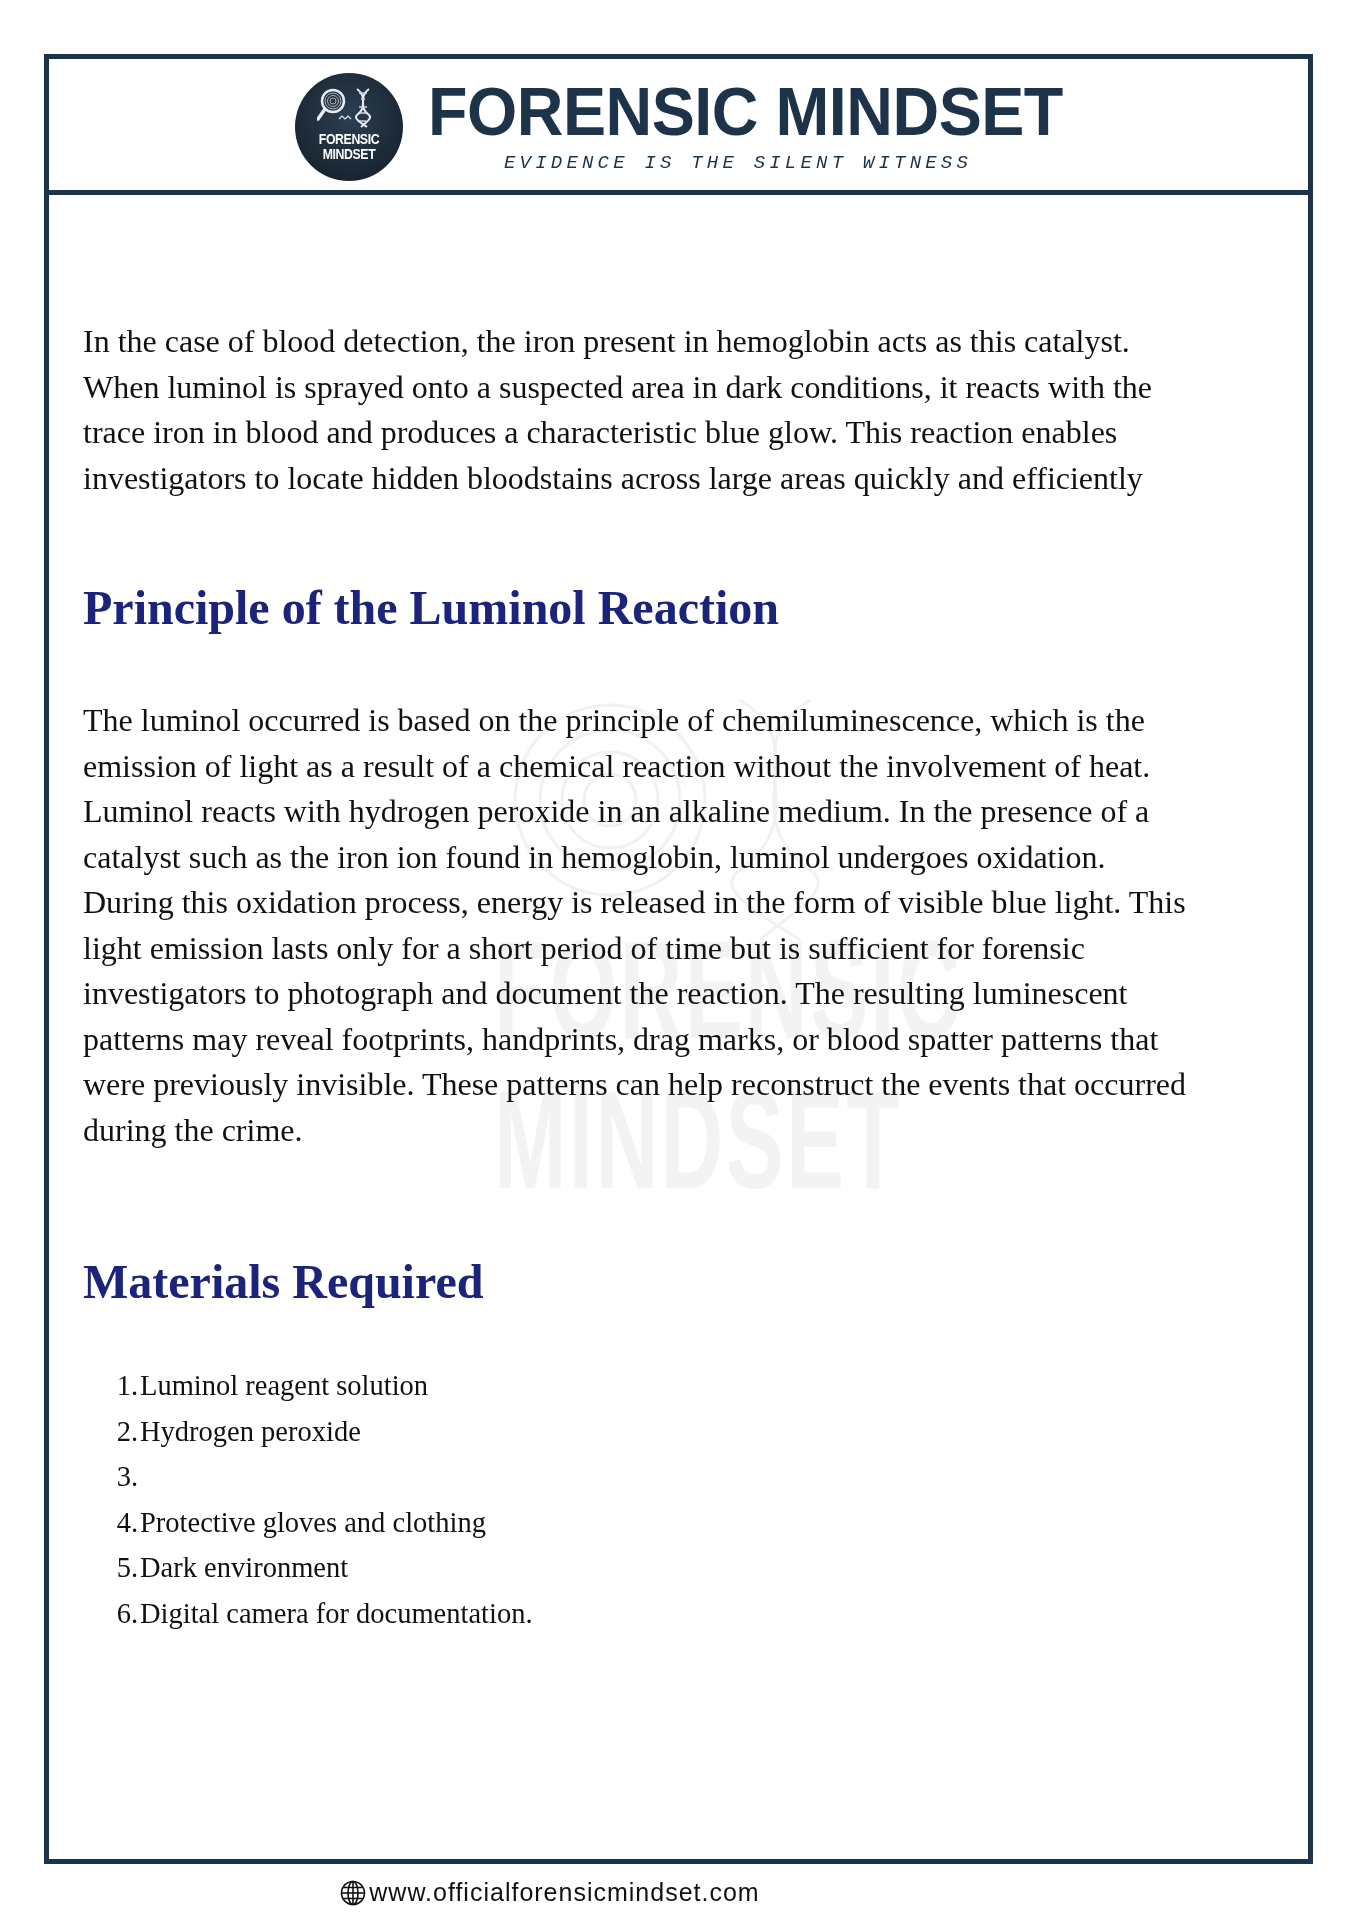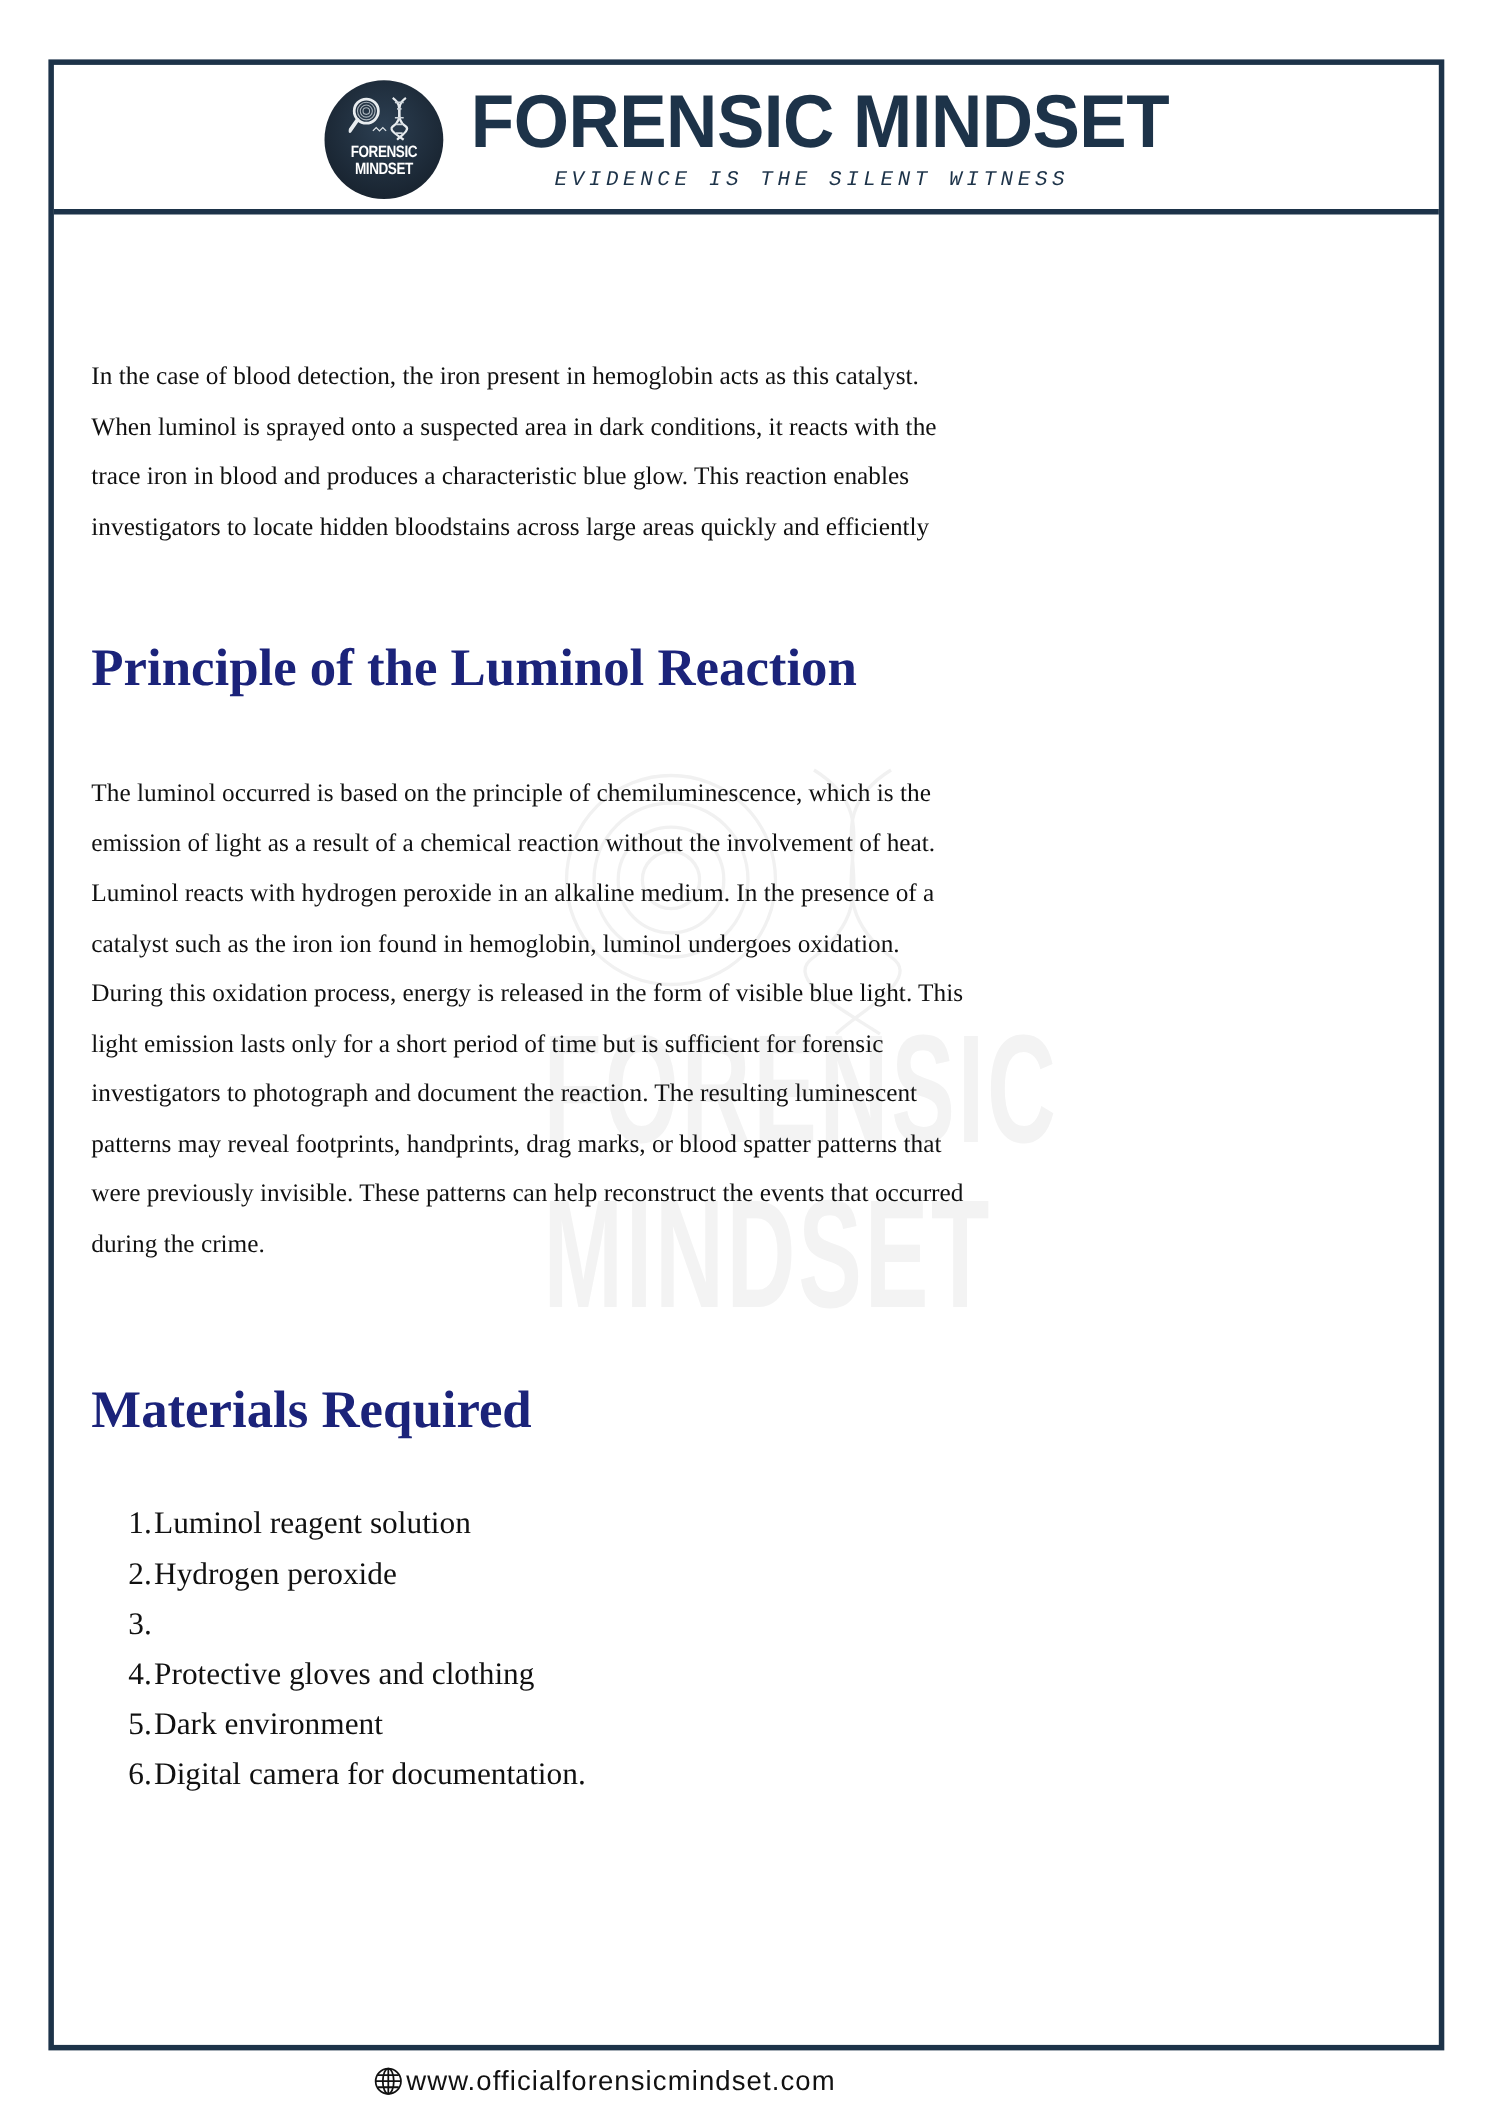--- a/index.html
+++ b/index.html
@@ -52,21 +52,21 @@
   .watermark .wm-text {
     position: absolute; left: 0; width: 600px; text-align: center;
     font-family: "Liberation Sans", sans-serif; font-weight: bold;
     color: #f3f3f3; font-size: 140px; line-height: 140px;
     transform: scaleX(0.62); letter-spacing: 4px;
   }
   .watermark .wm1 { top: 230px; }
   .watermark .wm2 { top: 380px; }
   p.body {
     position: absolute; left: 83px; width: 1200px; margin: 0;
-    font-size: 23px; line-height: 45.5px; color: #111111;
+    font-size: 32px; line-height: 45.5px; color: #111111;
   }
   h2.section {
     position: absolute; left: 83px; margin: 0;
     font-family: "Liberation Serif", serif; font-weight: bold;
     font-size: 48px; line-height: 44px; color: #1b237a;
   }
   ol.materials {
     position: absolute; left: 83px; top: 1363px; margin: 0; padding: 0; list-style: none;
     font-size: 28.5px; line-height: 45.5px; color: #111111;
   }

